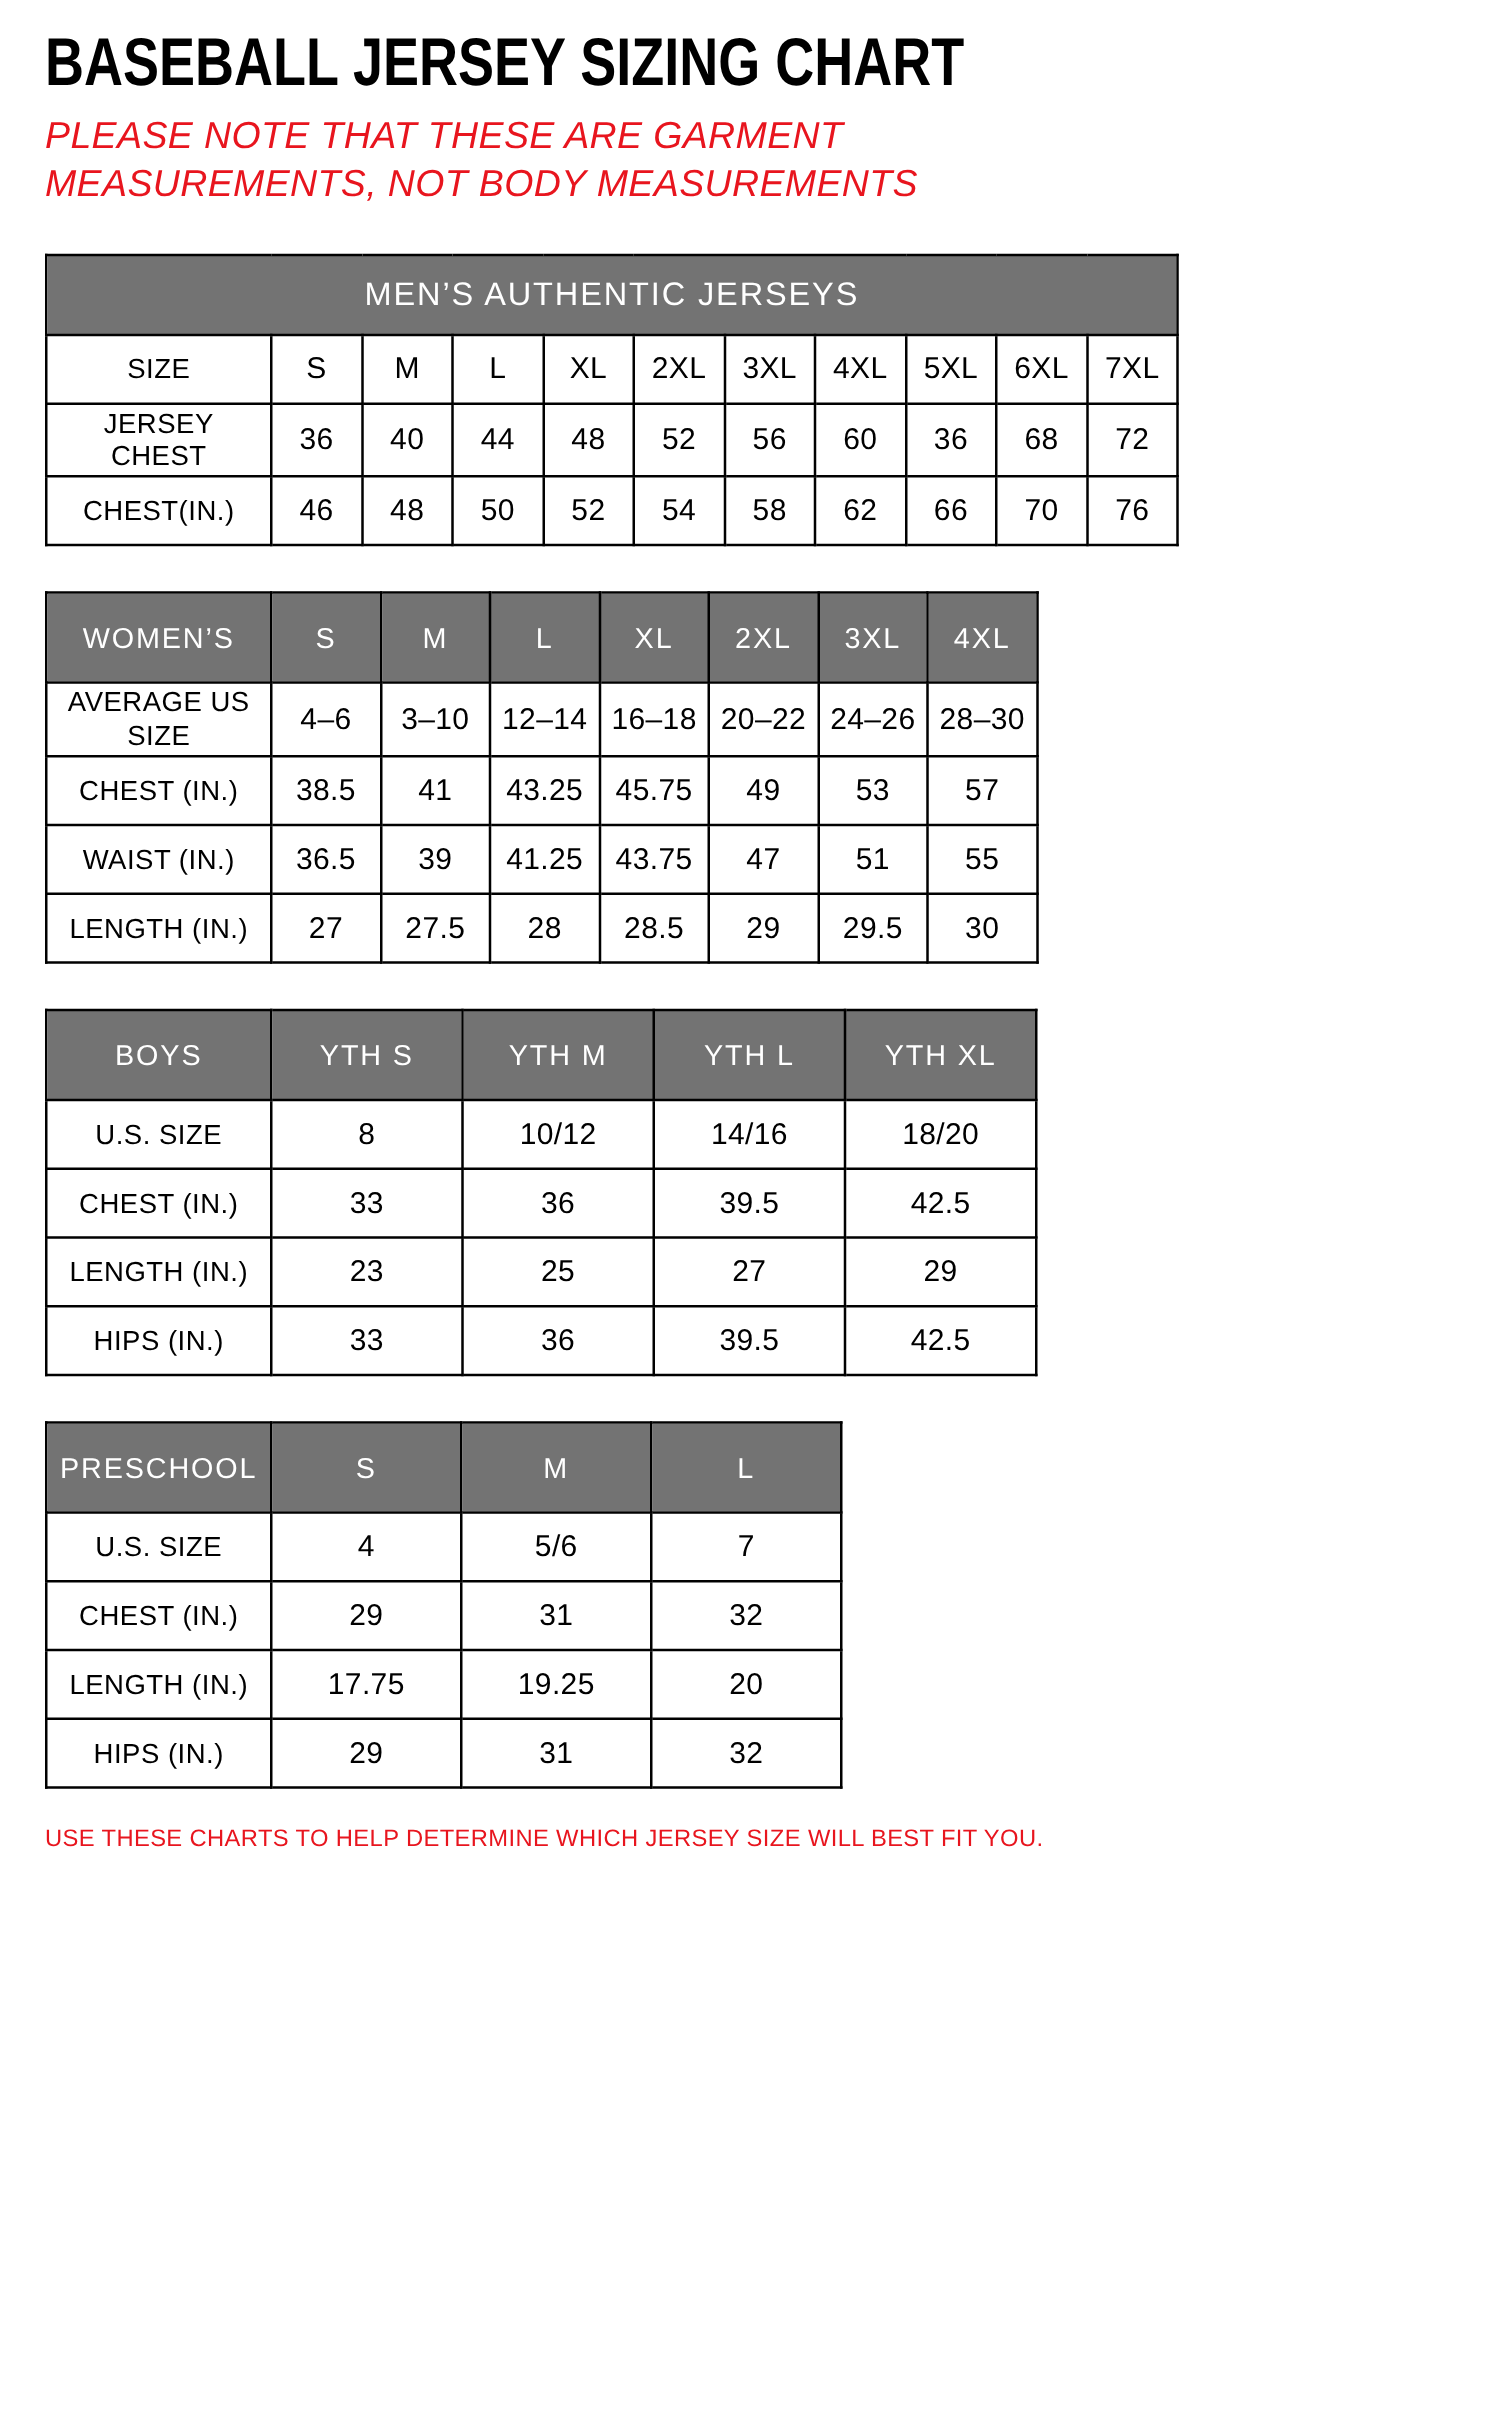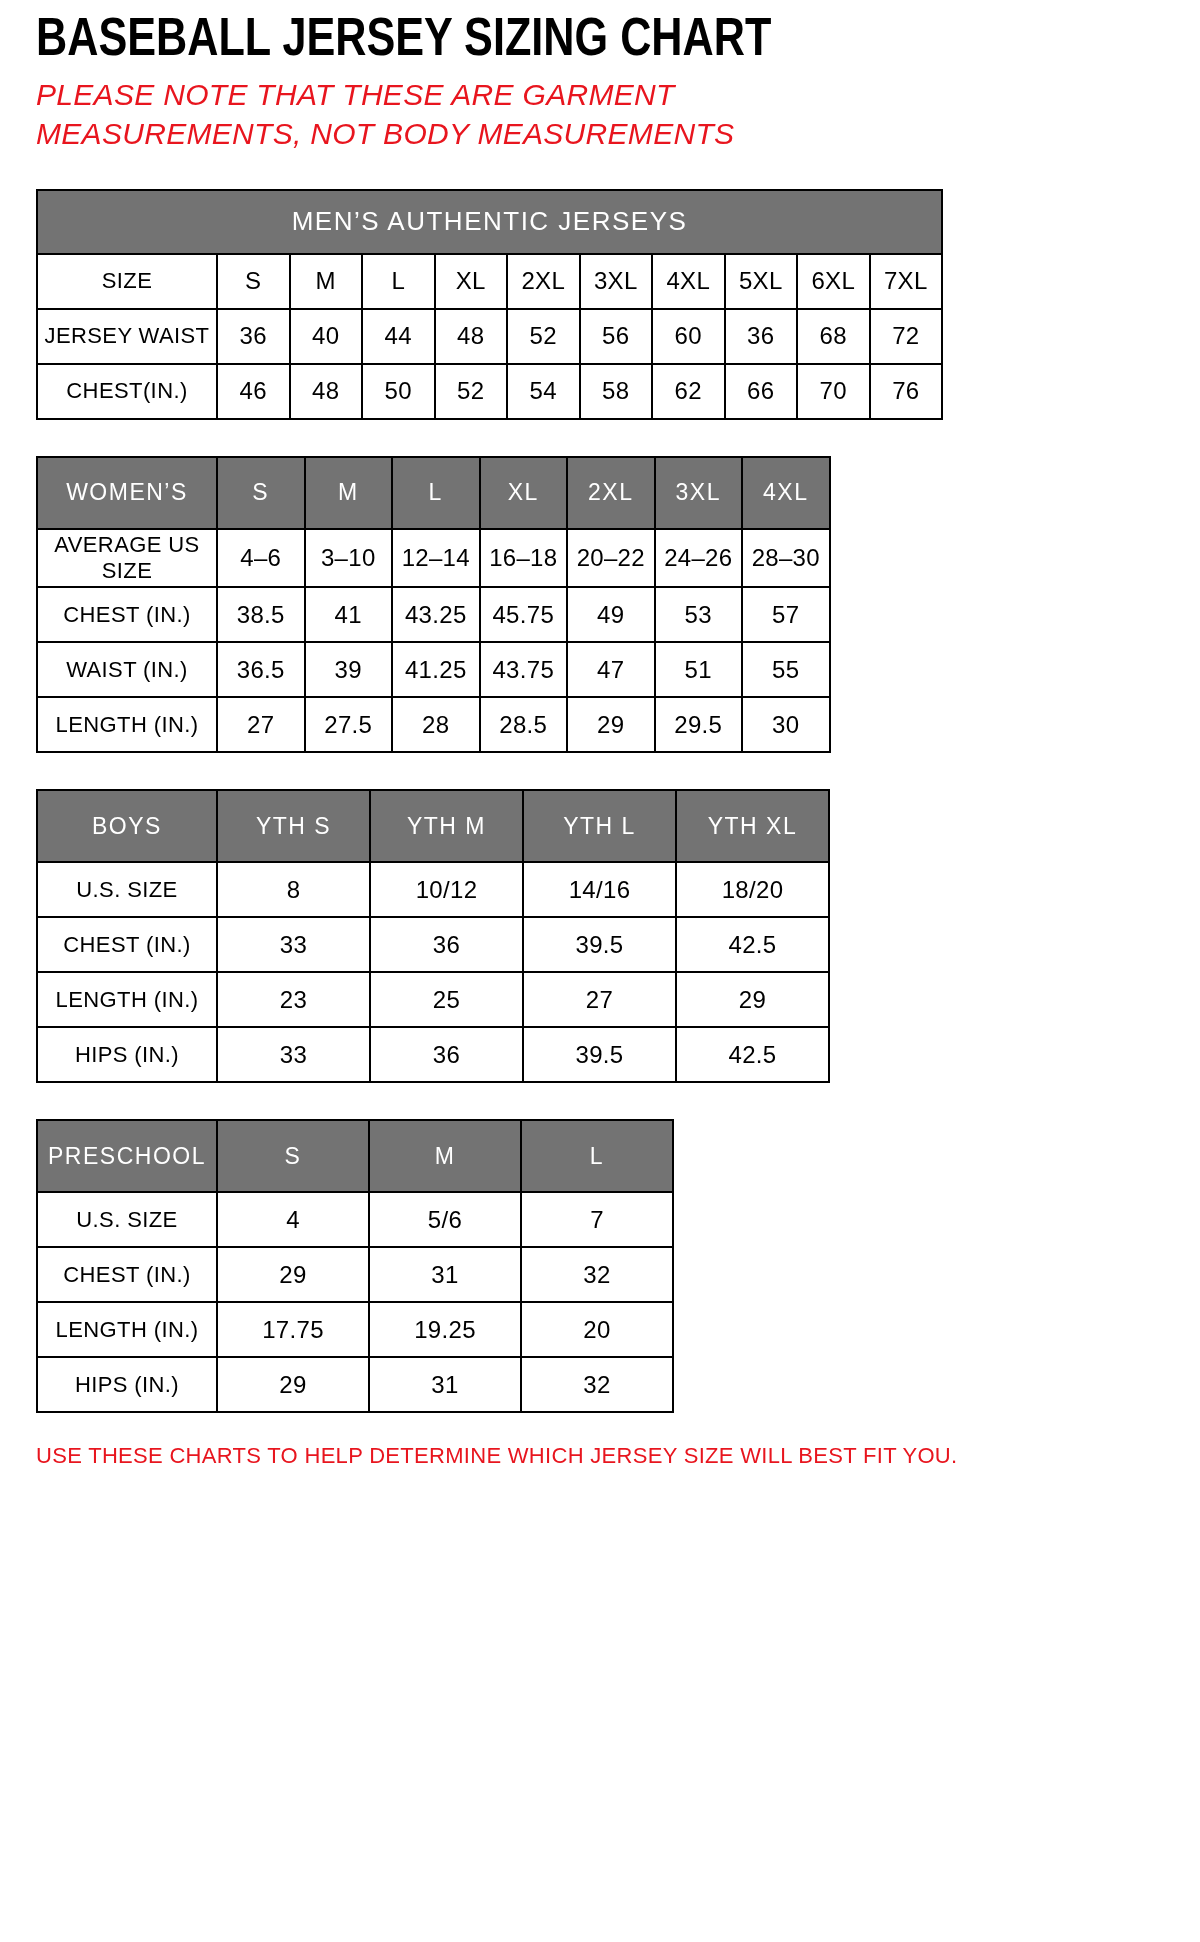--- a/index.html
+++ b/index.html
@@ -2,21 +2,21 @@
 <html><head>
 <meta charset="utf-8">
 <style>
   * { box-sizing: border-box; }
   html, body { margin: 0; padding: 0; background: #ffffff; }
   body {
     width: 1200px;
     font-family: "Liberation Sans", sans-serif;
     color: #000;
   }
-  .page { padding: 8px 40px 46px 36px; }
+  .page { padding: 22px 40px 46px 36px; }
 
   .title {
     margin: 0 0 10px 0;
     line-height: 1.05;
   }
   .title-inner {
     display: inline-block;
     font-size: 54px;
     font-weight: 900;
     letter-spacing: 0px;
@@ -63,21 +63,21 @@
     padding: 6px 8px;
   }
   td.value-cell {
     font-size: 24px;
     letter-spacing: 0.3px;
   }
   table.size-table tr.data-row { height: 55px; }
 
   .footer-note {
     color: #e8151e;
-    font-size: 22px;
+    font-size: 19px;
     margin-top: 30px;
     letter-spacing: 0.3px;
   }
 </style>
 </head>
 <body>
 
 <div class="page">
 
   <h1 class="title"><span class="title-inner">BASEBALL JERSEY SIZING CHART</span></h1>
@@ -109,21 +109,21 @@
       <td class="value-cell">L</td>
       <td class="value-cell">XL</td>
       <td class="value-cell">2XL</td>
       <td class="value-cell">3XL</td>
       <td class="value-cell">4XL</td>
       <td class="value-cell">5XL</td>
       <td class="value-cell">6XL</td>
       <td class="value-cell">7XL</td>
     </tr>
     <tr class="data-row">
-      <td class="label-cell">JERSEY WAIST</td>
+      <td class="label-cell">JERSEY CHEST</td>
       <td class="value-cell">36</td>
       <td class="value-cell">40</td>
       <td class="value-cell">44</td>
       <td class="value-cell">48</td>
       <td class="value-cell">52</td>
       <td class="value-cell">56</td>
       <td class="value-cell">60</td>
       <td class="value-cell">36</td>
       <td class="value-cell">68</td>
       <td class="value-cell">72</td>

